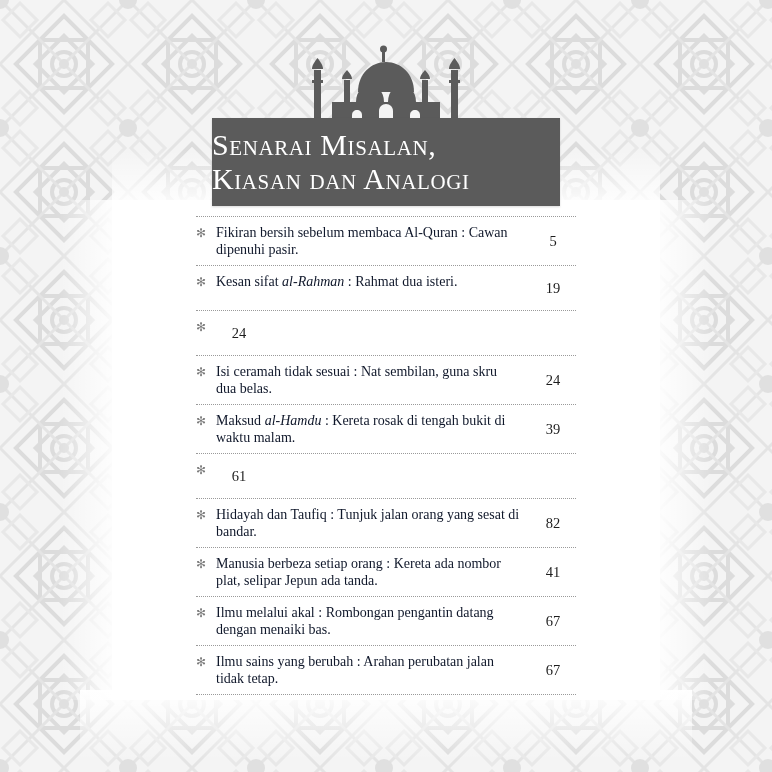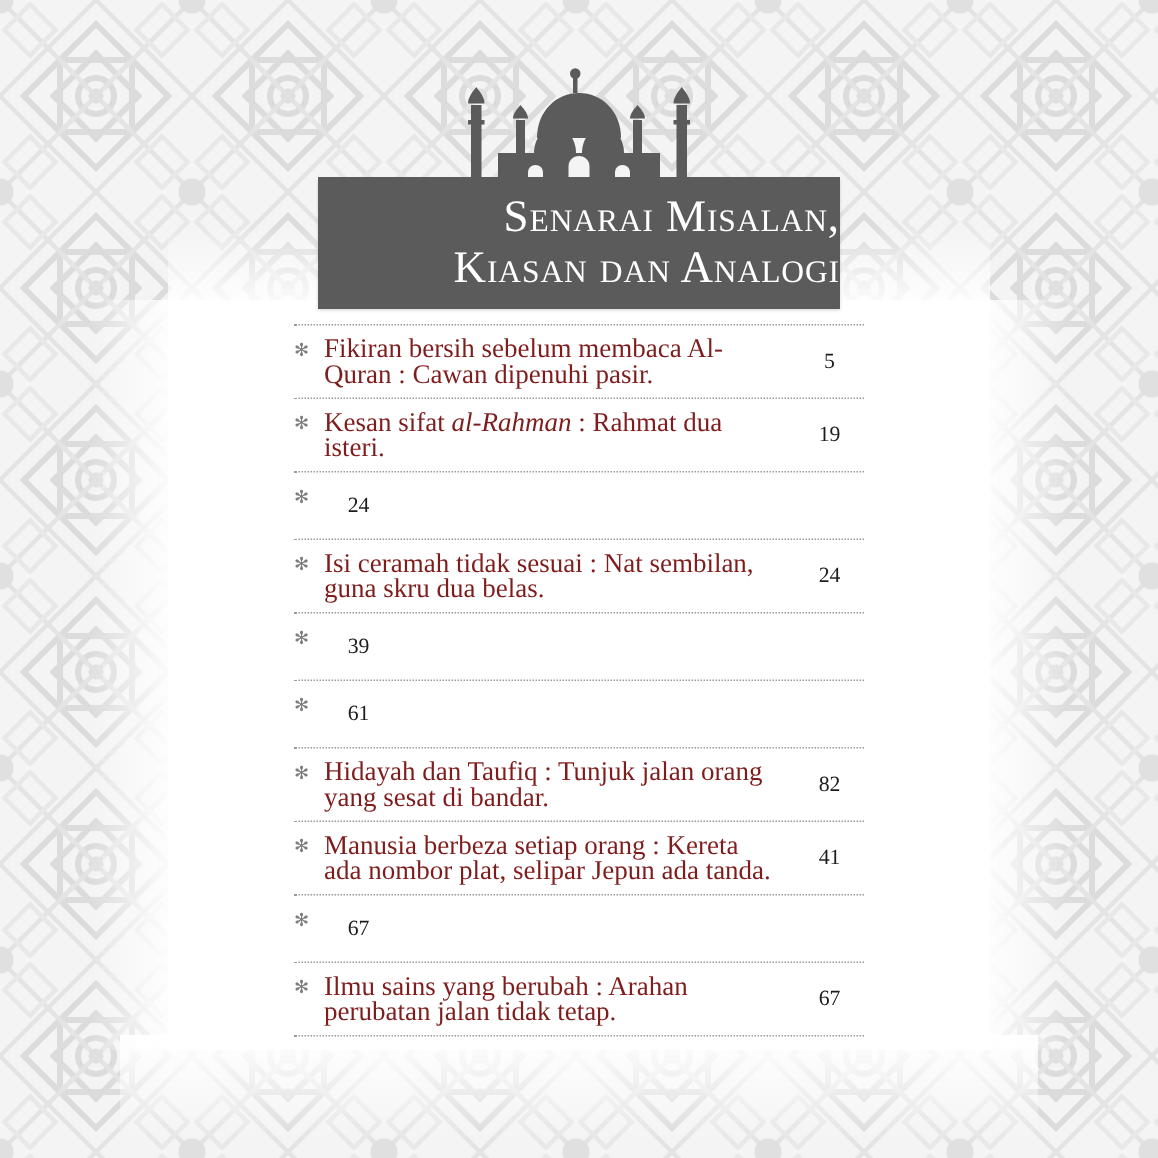--- a/index.html
+++ b/index.html
@@ -87,21 +87,21 @@
   
   .title-banner {
     position: absolute;
     left: 212px;
     top: 118px;
     width: 348px;
     height: 88px;
     background: #5b5b5b;
     display: flex;
     flex-direction: column;
-    align-items: flex-end;
+    align-items: flex-start;
     justify-content: center;
     box-shadow: 0 1px 2px rgba(0,0,0,0.15);
   }
   .title-line {
     color: #ffffff;
     font-family: "Liberation Serif", serif;
     font-size: 30px;
     letter-spacing: 0.6px;
     line-height: 1.12;
     text-align: center;
@@ -131,22 +131,22 @@
     width: 20px;
     flex: 0 0 20px;
     color: #7d7d7d;
     font-size: 12px;
     line-height: 17px;
     text-align: left;
     padding-top: 1px;
   }
   .toc-text {
     flex: 1 1 auto;
-    color: #7f1d1d;
-    font-size: 18px;
+    color: #0f172a;
+    font-size: 14px;
     line-height: 17px;
     padding-right: 10px;
   }
   .toc-text i {
     font-style: italic;
     text-align: right;
   }
   .toc-page {
     flex: 0 0 46px;
     text-align: center;
@@ -261,20 +261,21 @@
     </div>
 
     <div class="toc-row">
       <span class="bullet">✻</span>
       <span class="toc-text"><span>Isi ceramah tidak sesuai : Nat sembilan, guna skru dua belas.</span><i></i><span></span></span>
       <span class="toc-page">24</span>
     </div>
 
     <div class="toc-row">
       <span class="bullet">✻</span>
+      <span class="toc-text"><span>Maksud </span><i>al-Hamdu</i><span> : Kereta rosak di tengah bukit di waktu malam.</span></span>
       <span class="toc-page">39</span>
     </div>
 
     <div class="toc-row">
       <span class="bullet">✻</span>
       <span class="toc-page">61</span>
     </div>
 
     <div class="toc-row">
       <span class="bullet">✻</span>
@@ -283,20 +284,21 @@
     </div>
 
     <div class="toc-row">
       <span class="bullet">✻</span>
       <span class="toc-text"><span>Manusia berbeza setiap orang : Kereta ada nombor plat, selipar Jepun ada tanda.</span><i></i><span></span></span>
       <span class="toc-page">41</span>
     </div>
 
     <div class="toc-row">
       <span class="bullet">✻</span>
+      <span class="toc-text"><span>Ilmu melalui akal : Rombongan pengantin datang dengan menaiki bas.</span><i></i><span></span></span>
       <span class="toc-page">67</span>
     </div>
 
     <div class="toc-row">
       <span class="bullet">✻</span>
       <span class="toc-text"><span>Ilmu sains yang berubah : Arahan perubatan jalan tidak tetap.</span><i></i><span></span></span>
       <span class="toc-page">67</span>
     </div>
 
   </div>

